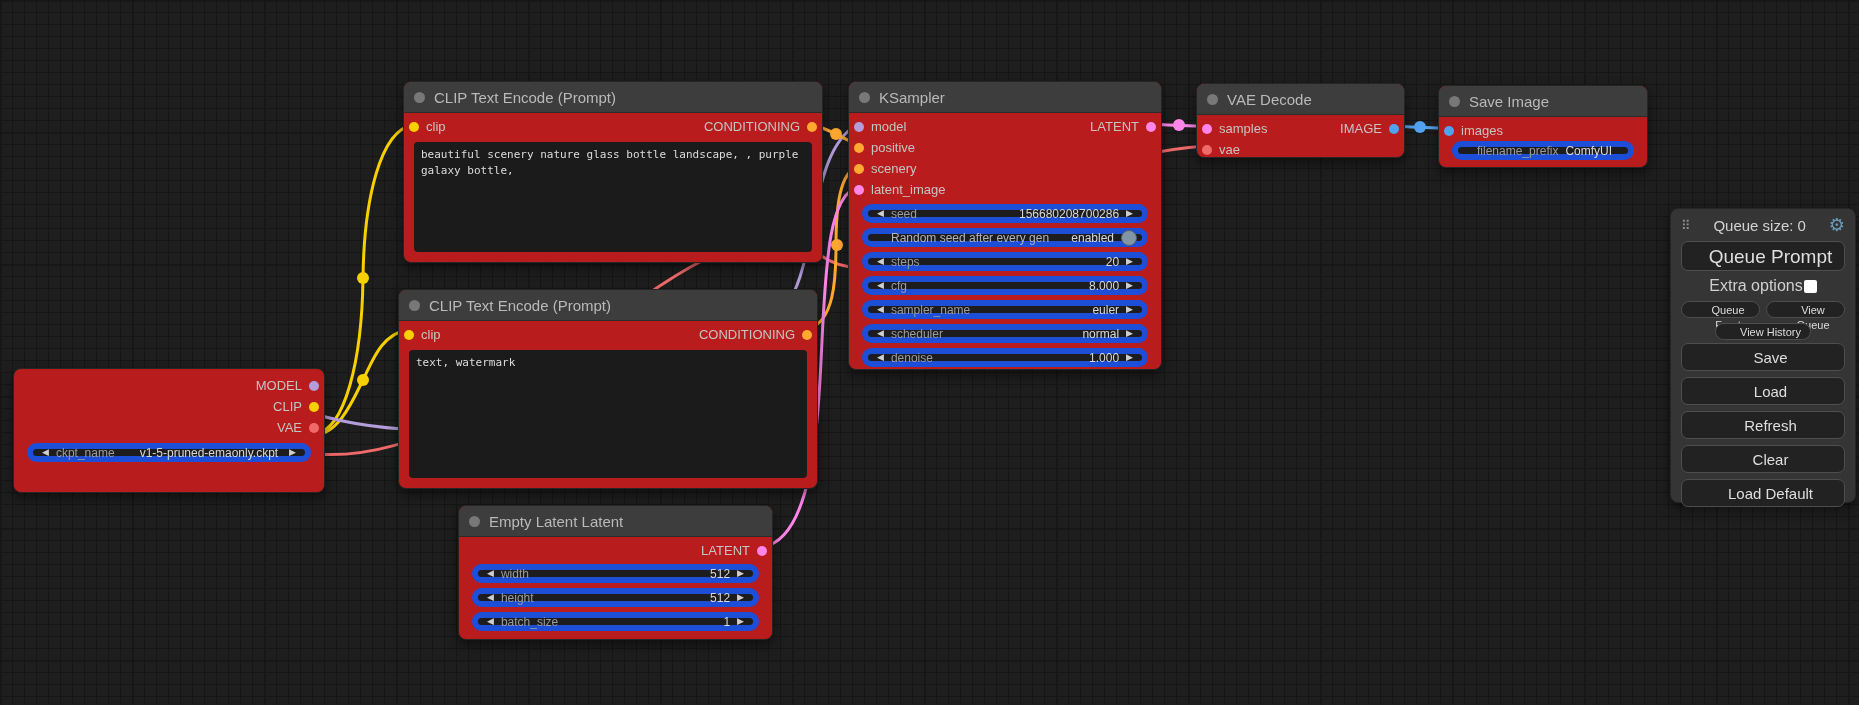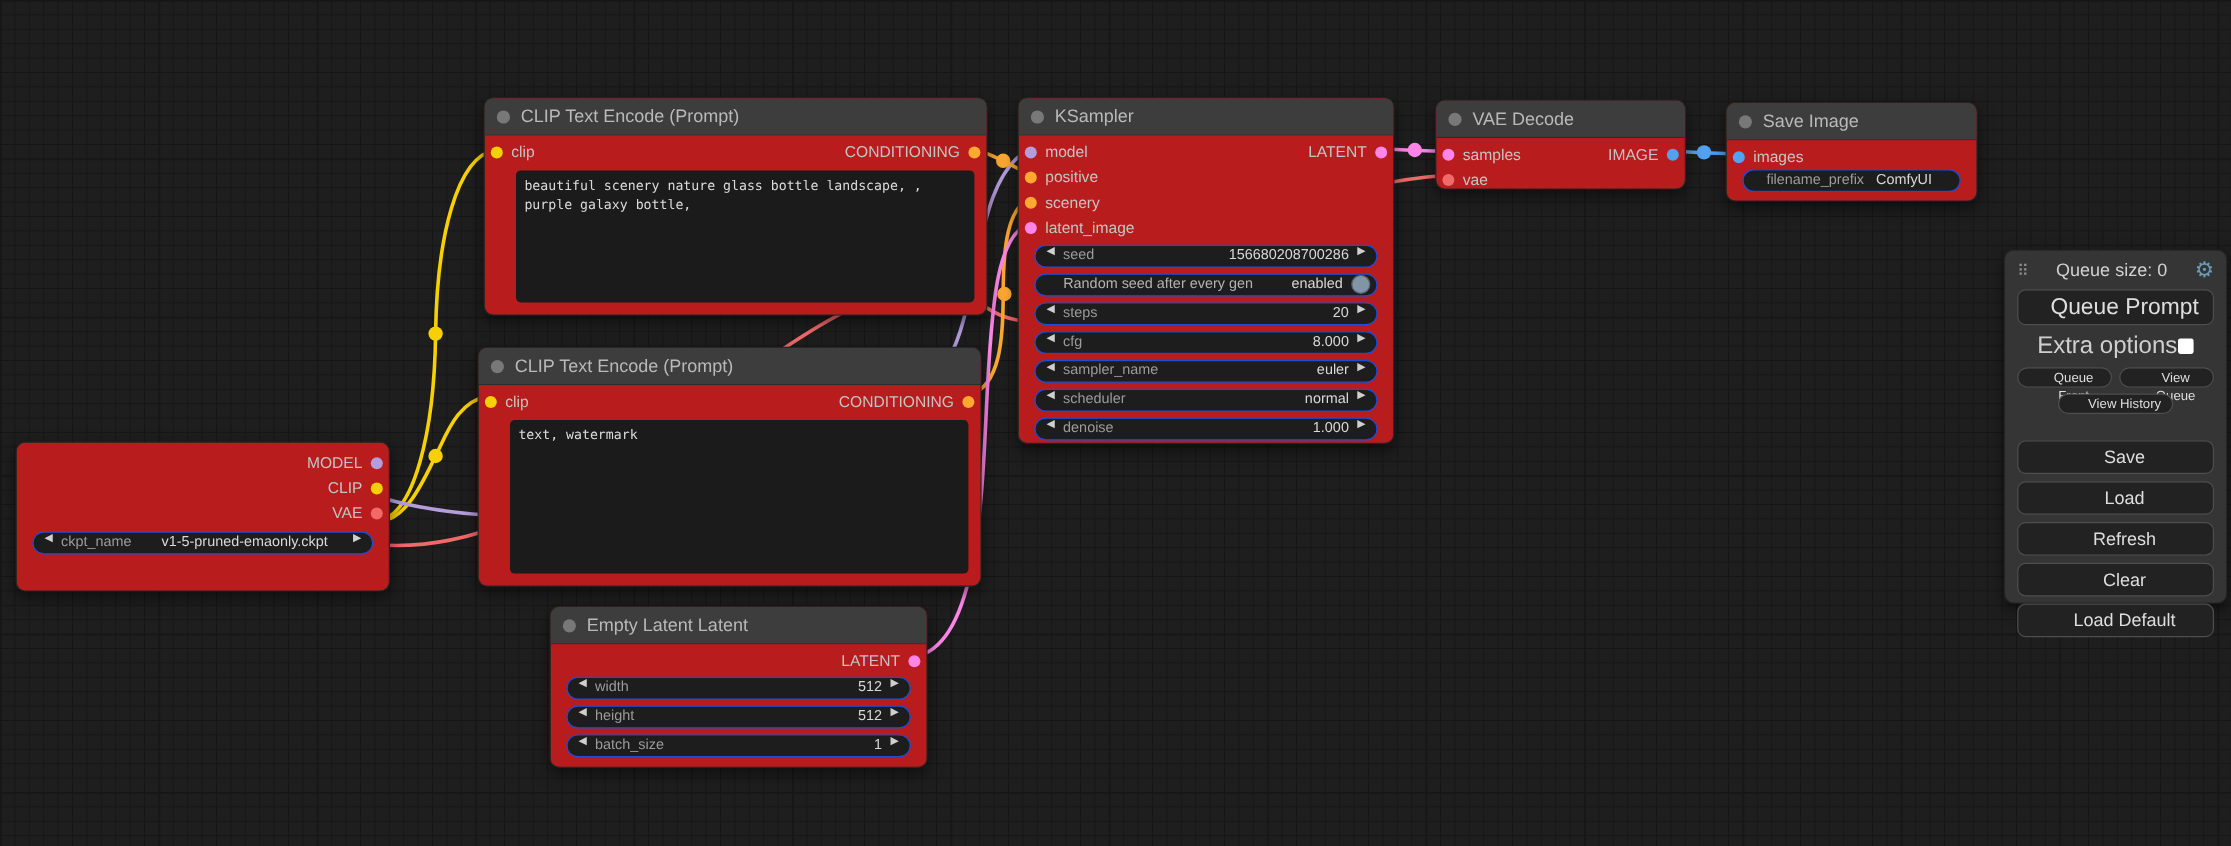--- a/index.html
+++ b/index.html
@@ -29,27 +29,27 @@
   .title-dot{width:11px;height:11px;border-radius:50%;background:#787878;flex:0 0 auto;}
   .slots{padding-top:3px;}
   .slot-row{position:relative;height:21px;display:flex;align-items:center;font-size:13px;color:#c4c4c4;}
   .slot-row.in  .slot-label{margin-left:22px;}
   .slot-row.out {justify-content:flex-end;}
   .slot-row.out .slot-label{margin-right:22px;}
   .slot-dot{position:absolute;top:50%;margin-top:-5px;width:10px;height:10px;border-radius:50%;}
   .slot-row.in  .slot-dot{left:5px;}
   .slot-row.out .slot-dot{right:5px;}
   .prompt-text{
-    margin:5px 10px 10px 26px;background:#1b1b1b;border-radius:4px;padding:5px 7px;
+    margin:5px 10px 10px 10px;background:#1b1b1b;border-radius:4px;padding:5px 7px;
     font-family:"DejaVu Sans Mono",monospace;font-size:11px;line-height:1.45;
     color:#dcdcdc;white-space:pre-wrap;overflow:hidden;box-sizing:border-box;
   }
   .widget{
-    height:19px;margin:0 13px;background:#1d1d1d;border:1px solid #1d4ed8;border-radius:10px;
-    display:flex;align-items:flex-start;padding:0 9px;font-size:12px;gap:7px;box-sizing:border-box;
+    height:19px;margin:0 13px;background:#1d1d1d;border:6px solid #1d4ed8;border-radius:10px;
+    display:flex;align-items:center;padding:0 9px;font-size:12px;gap:7px;box-sizing:border-box;
   }
   .widget + .widget, .wgap{margin-top:5px;}
   .w-label{color:#9c9c9c;white-space:nowrap;}
   .w-value{margin-left:auto;color:#d8d8d8;white-space:nowrap;}
   .w-arrow{color:#cfcfcf;font-size:9px;line-height:1;flex:0 0 auto;}
   .toggle-dot{width:14px;height:14px;border-radius:50%;background:#8195a5;border:1px solid #55616c;margin-right:-4px;flex:0 0 auto;}
   
   #queue-panel{
     position:absolute;z-index:3;background:#353535;border:1px solid #262626;border-radius:8px;
     box-shadow:0 5px 12px rgba(0,0,0,.5);color:#d6d6d6;box-sizing:border-box;padding:7px 10px;
@@ -59,25 +59,25 @@
   .queue-size{flex:1;text-align:center;font-size:15px;color:#d2d2d2;}
   .gear{font-size:18px;line-height:1;cursor:pointer;}
   .btn{
     display:block;width:100%;background:#222;border:1px solid #4e4e4e;border-radius:7px;
     color:#dedede;text-align:center;box-sizing:border-box;cursor:pointer;
     font-family:"Liberation Sans",sans-serif;
     padding-left:21px;
   }
   .btn-big{height:30px;font-size:19px;line-height:28px;margin-bottom:6px;}
   .btn-act{height:28px;font-size:15px;line-height:26px;margin-bottom:6px;}
-  .extra-row{display:flex;align-items:center;justify-content:center;gap:1px;font-size:20px;color:#cfcfcf;margin:2px 0 6px;}
+  .extra-row{display:flex;align-items:center;justify-content:center;gap:1px;font-size:16px;color:#cfcfcf;margin:2px 0 6px;}
   .checkbox{width:13px;height:13px;background:#fff;border-radius:2px;display:inline-block;cursor:pointer;}
   .pill-row{display:flex;gap:6px;margin-bottom:5px;}
   .btn-pill{flex:1;height:17px;font-size:11px;line-height:15px;border-radius:9px;margin:0;}
-  .pill-center{display:flex;justify-content:center;margin-bottom:22px;}
+  .pill-center{display:flex;justify-content:center;margin-bottom:3px;}
   .pill-center .btn-pill{flex:0 0 auto;width:96px;}
 </style>
 </head>
 <body>
 
 <svg id="wires" width="1859" height="705">
   <g fill="none" stroke-width="3" stroke-linecap="round">
 
     <path d="M315,434 C345,430 362,360 363,278 C364,200 380,130 413,125" stroke="#f7d000"></path>
 

